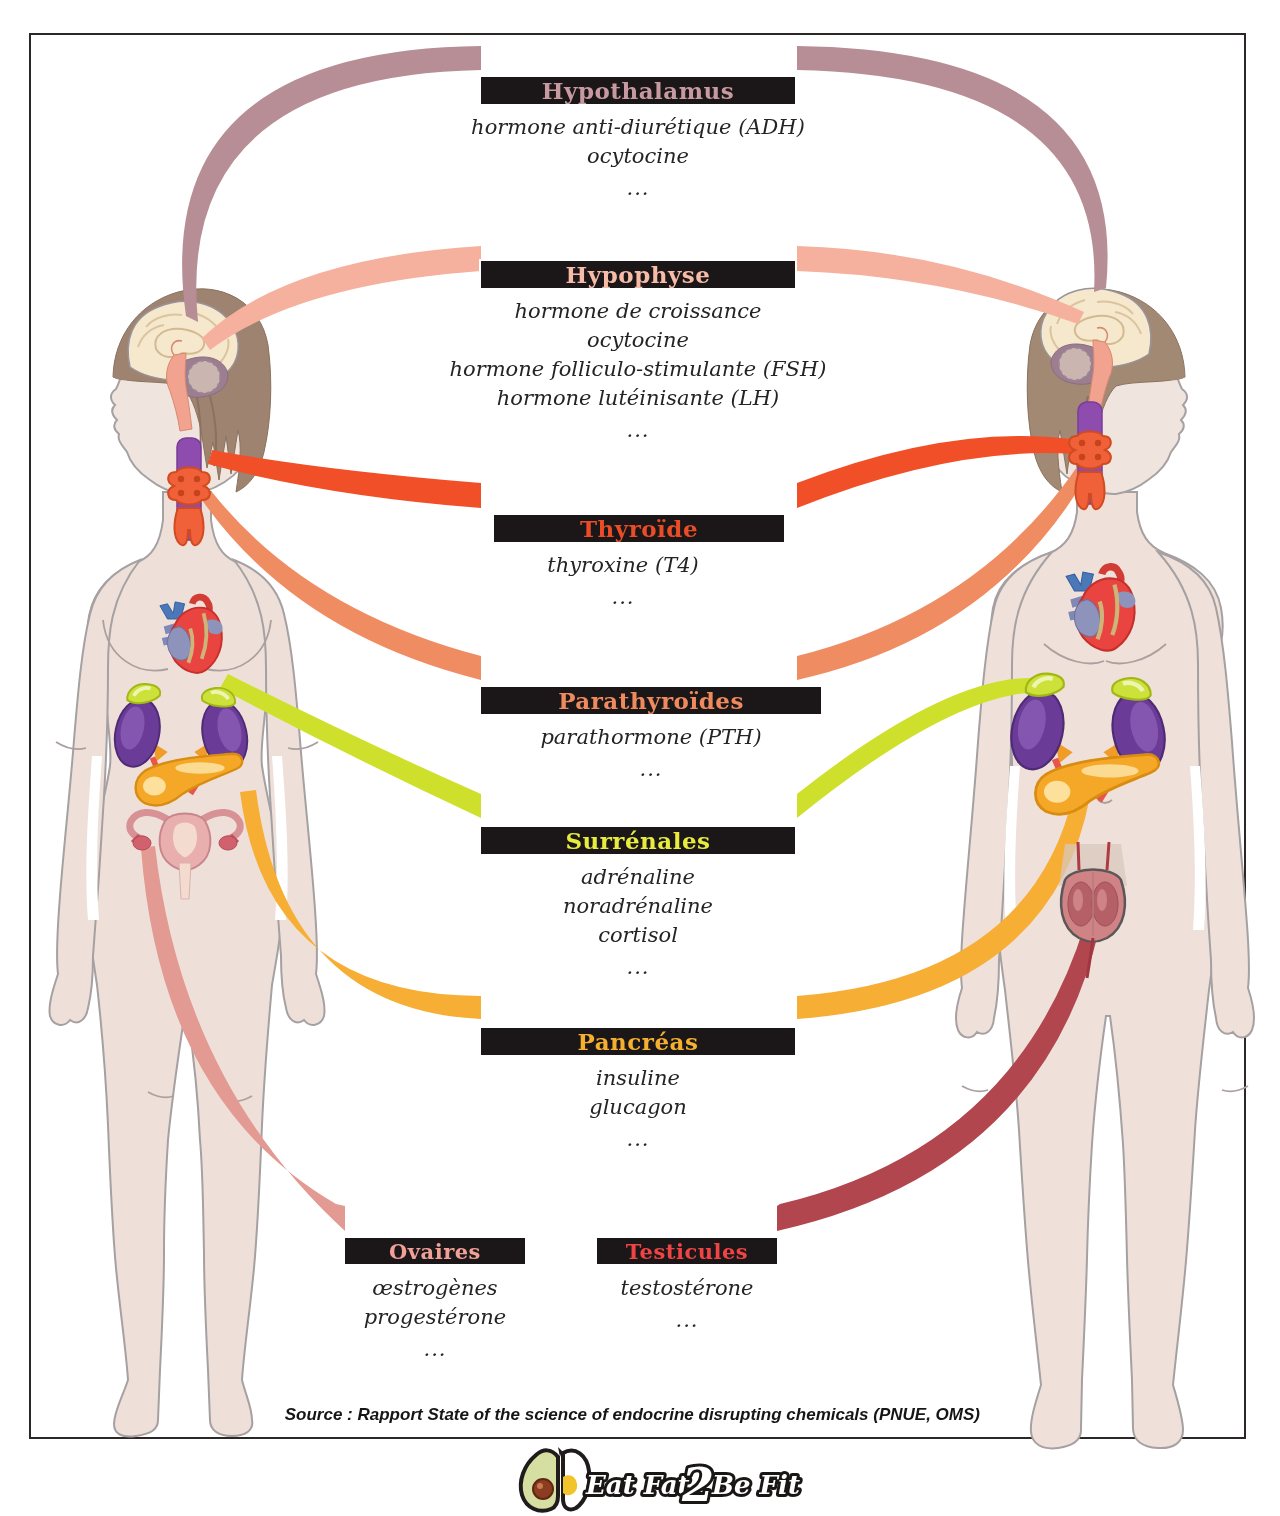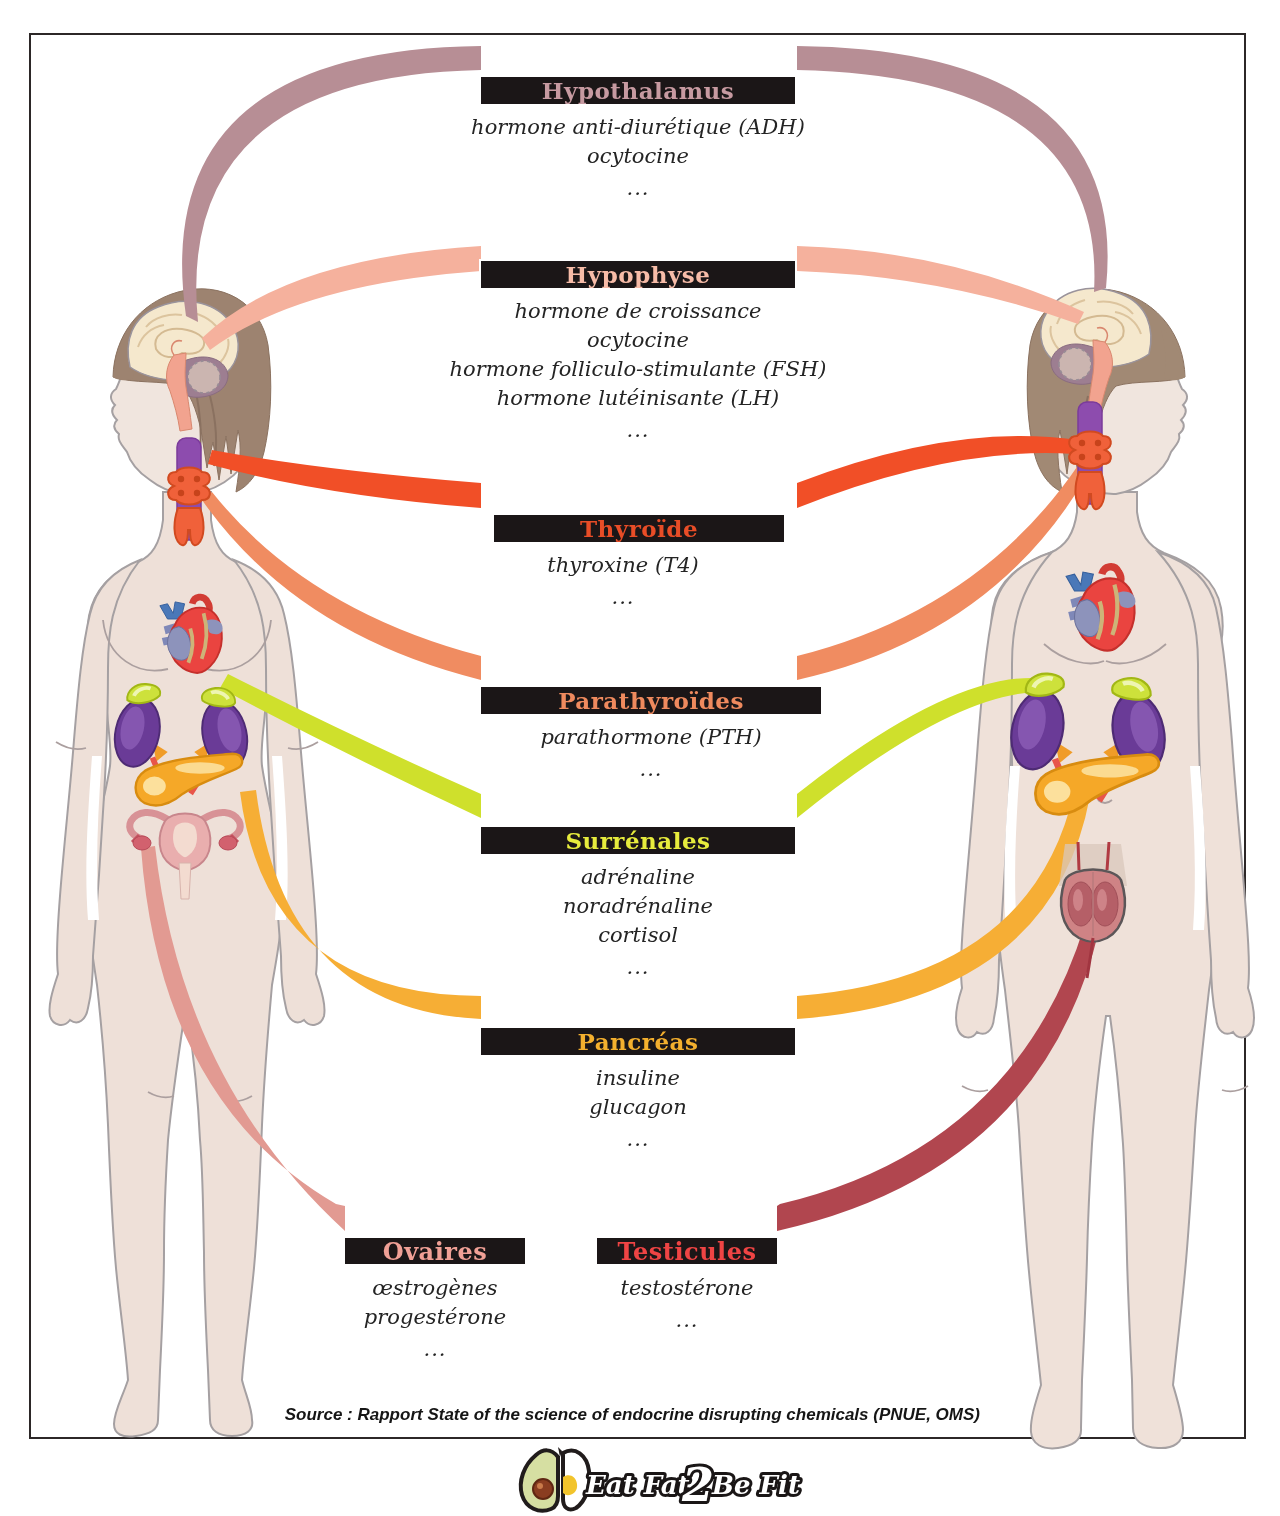--- a/index.html
+++ b/index.html
@@ -6,21 +6,21 @@
   body{width:1280px;height:1516px;position:relative;overflow:hidden;
        font-family:"DejaVu Serif",serif;}
   .stage{position:absolute;left:0;top:0;width:1280px;height:1516px;}
   svg.art{position:absolute;left:0;top:0;z-index:1;}
 
   
   .gland{position:absolute;z-index:5;margin-top:32px;}
   .gland .gbox{background:#1b1617;height:27px;display:flex;align-items:center;justify-content:center;
         font-weight:bold;font-size:23px;letter-spacing:.5px;box-shadow:0 0 0 2px #ffffff;
         font-family:"DejaVu Serif",serif;white-space:nowrap;}
-  .gland.small .gbox{font-size:24px;height:26px;}
+  .gland.small .gbox{font-size:21px;height:26px;}
   .hormones{position:absolute;left:50%;transform:translateX(-50%);width:600px;text-align:center;
         font-style:italic;font-size:21px;color:#242424;line-height:29px;top:36px;}
   .hormones .dots{margin-top:3px;letter-spacing:1px;}
 
   #hypothalamus{left:481px;top:45px;width:314px;}
   #hypophyse{left:481px;top:229px;width:314px;}
   #thyroide{left:462px;top:483px;width:290px;padding-left:32px;}
   #parathyroides{left:481px;top:655px;width:340px;}
   #surrenales{left:481px;top:795px;width:314px;}
   #pancreas{left:481px;top:996px;width:314px;}

